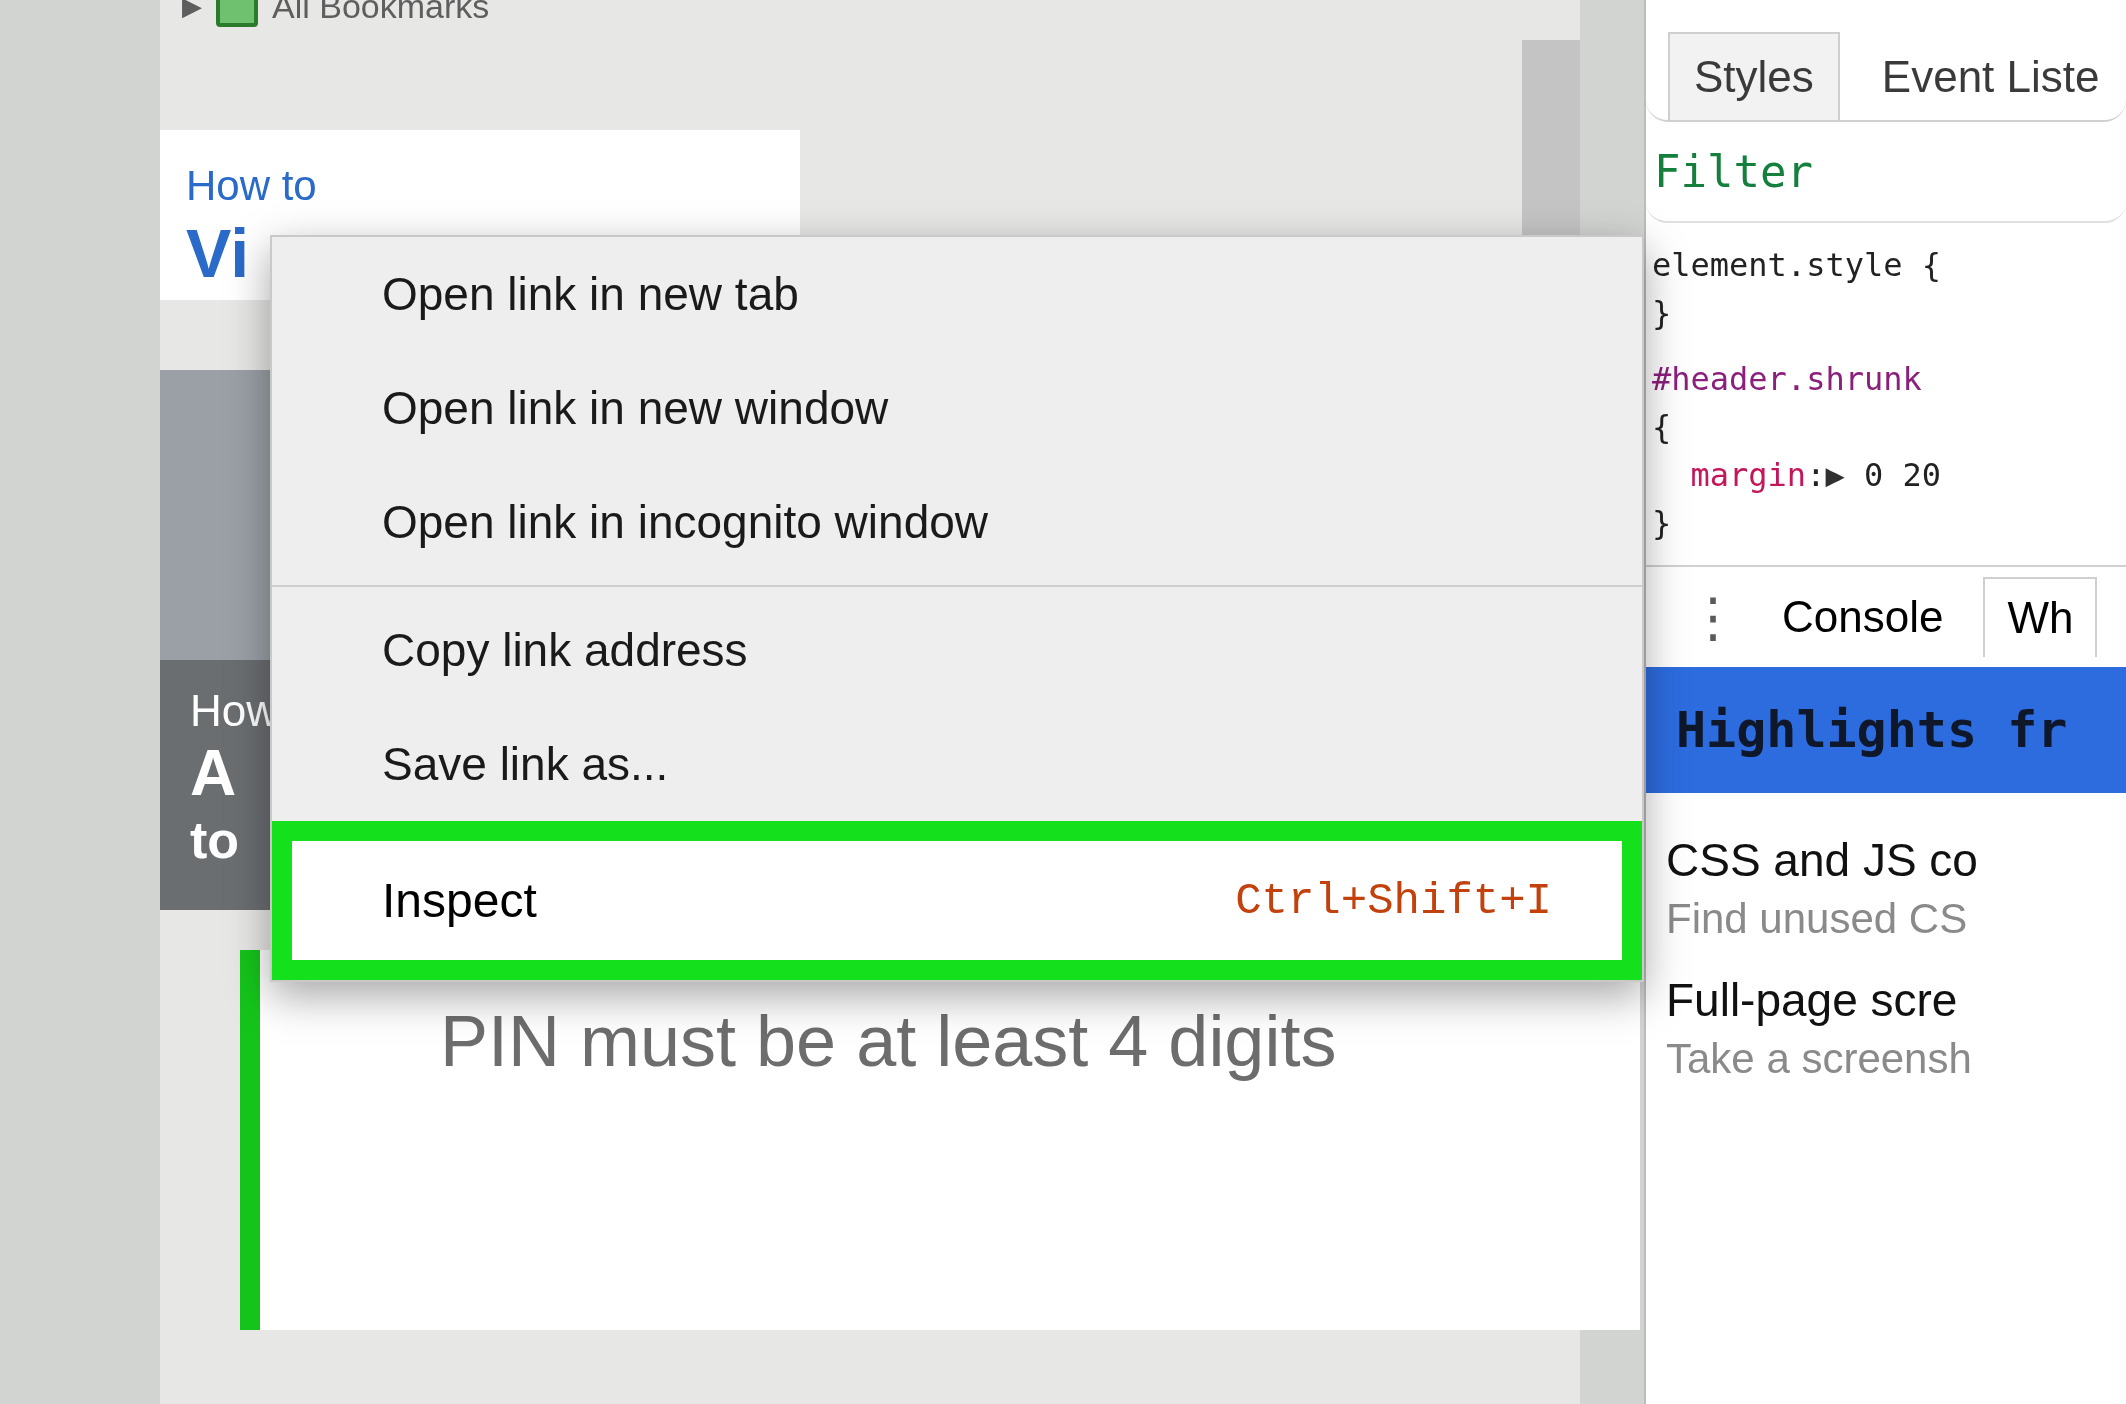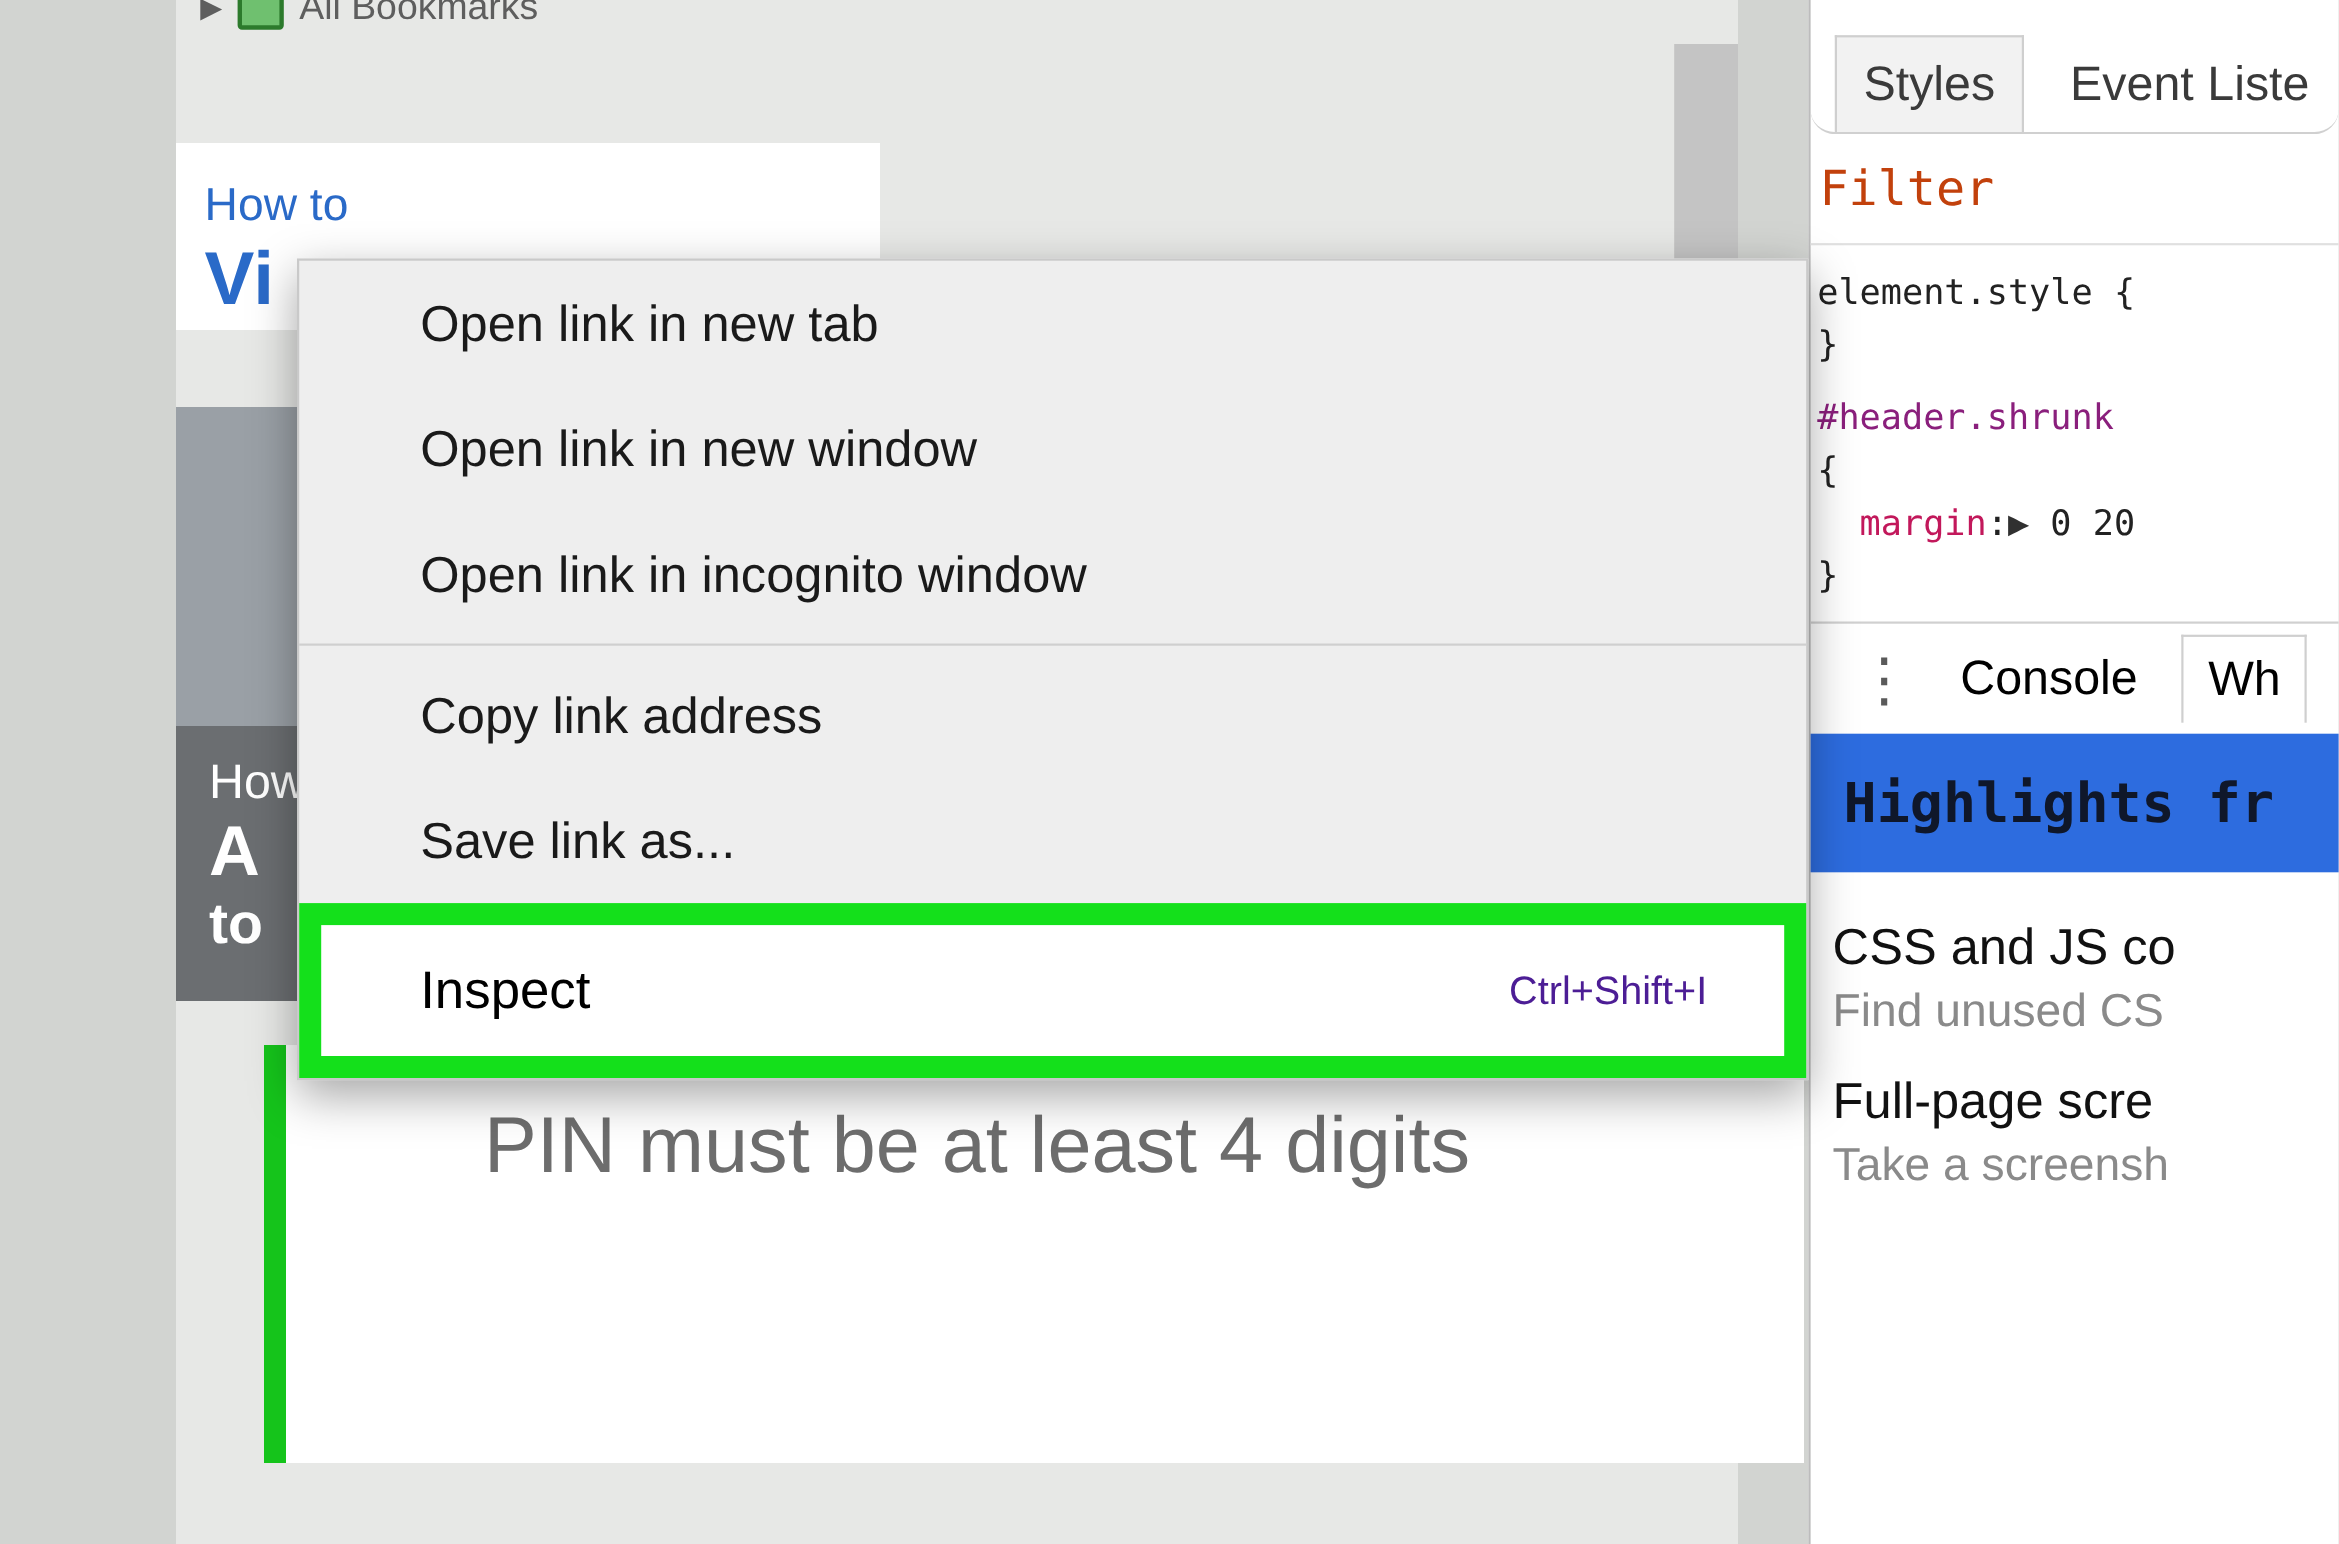--- a/index.html
+++ b/index.html
@@ -36,22 +36,22 @@
     background:#c4c4c4;}
 
   
   .devtools{position:absolute;right:0;top:0;width:480px;height:1404px;
     background:#fff;border-left:2px solid #bcbcbc;font-family:Menlo,Consolas,monospace;}
   .dt-tabs{display:flex;gap:18px;align-items:flex-end;height:120px;
     border-bottom:2px solid #d0d0d0;padding-left:22px;font-family:Arial;border-radius:22px;}
   .dt-tab{padding:18px 24px;font-size:44px;color:#3a3a3a;border:2px solid #cfcfcf;
     border-bottom:none;background:#f2f2f2;}
   .dt-tab.inactive{border:none;background:transparent;}
-  .dt-filter{padding:24px 8px 24px 8px;font-size:44px;color:#c2410c;
-    border-bottom:2px solid #e0e0e0;}
+  .dt-filter{padding:24px 8px 24px 8px;font-size:44px;color:#15803d;
+    border-bottom:2px solid #e0e0e0;border-radius:21px;}
   .dt-css{padding:18px 6px;font-size:32px;color:#222;line-height:1.5;}
   .sel{color:#8a1f7c;}
   .prop{color:#c2185b;}
   .tri2{color:#303030;}
   .dt-drawer{border-top:2px solid #d0d0d0;display:flex;align-items:center;
     height:100px;gap:40px;padding-left:40px;font-family:Arial;font-size:44px;}
   .kebab{font-size:54px;letter-spacing:2px;color:#5a5a5a;}
   .dt-other{border:2px solid #cfcfcf;border-bottom:none;padding:14px 22px;}
   .hl-banner{background:#2d6cdf;color:#0f172a;font-size:50px;font-weight:bold;
     padding:34px 30px;}
@@ -61,21 +61,21 @@
 
   
   .ctx{position:absolute;left:270px;top:235px;width:1370px;
     background:#eeeeee;border:2px solid #c9c9c9;
     box-shadow:0 14px 40px rgba(0,0,0,.35);font-family:Arial;}
   .ctx .item{font-size:46px;color:#1a1a1a;padding:30px 110px 30px 110px;}
   .ctx .sep{height:2px;background:#cfcfcf;margin:6px 0;}
   .ctx .hi-wrap{background:#14e01b;padding:20px;}
   .ctx .hi{background:#fff;display:flex;justify-content:space-between;
     align-items:center;padding:32px 70px 32px 90px;font-size:48px;}
-  .ctx .sc{color:#4c1d95;font-size:36px;}
+  .ctx .sc{color:#c2410c;font-size:44px;font-family:Liberation Mono, monospace;}
 
 </style>
 </head>
 <body>
 
 <div class="stage">
 
   <div class="page">
     <div class="bookmark-bar">
       <span class="tri">▶</span>

